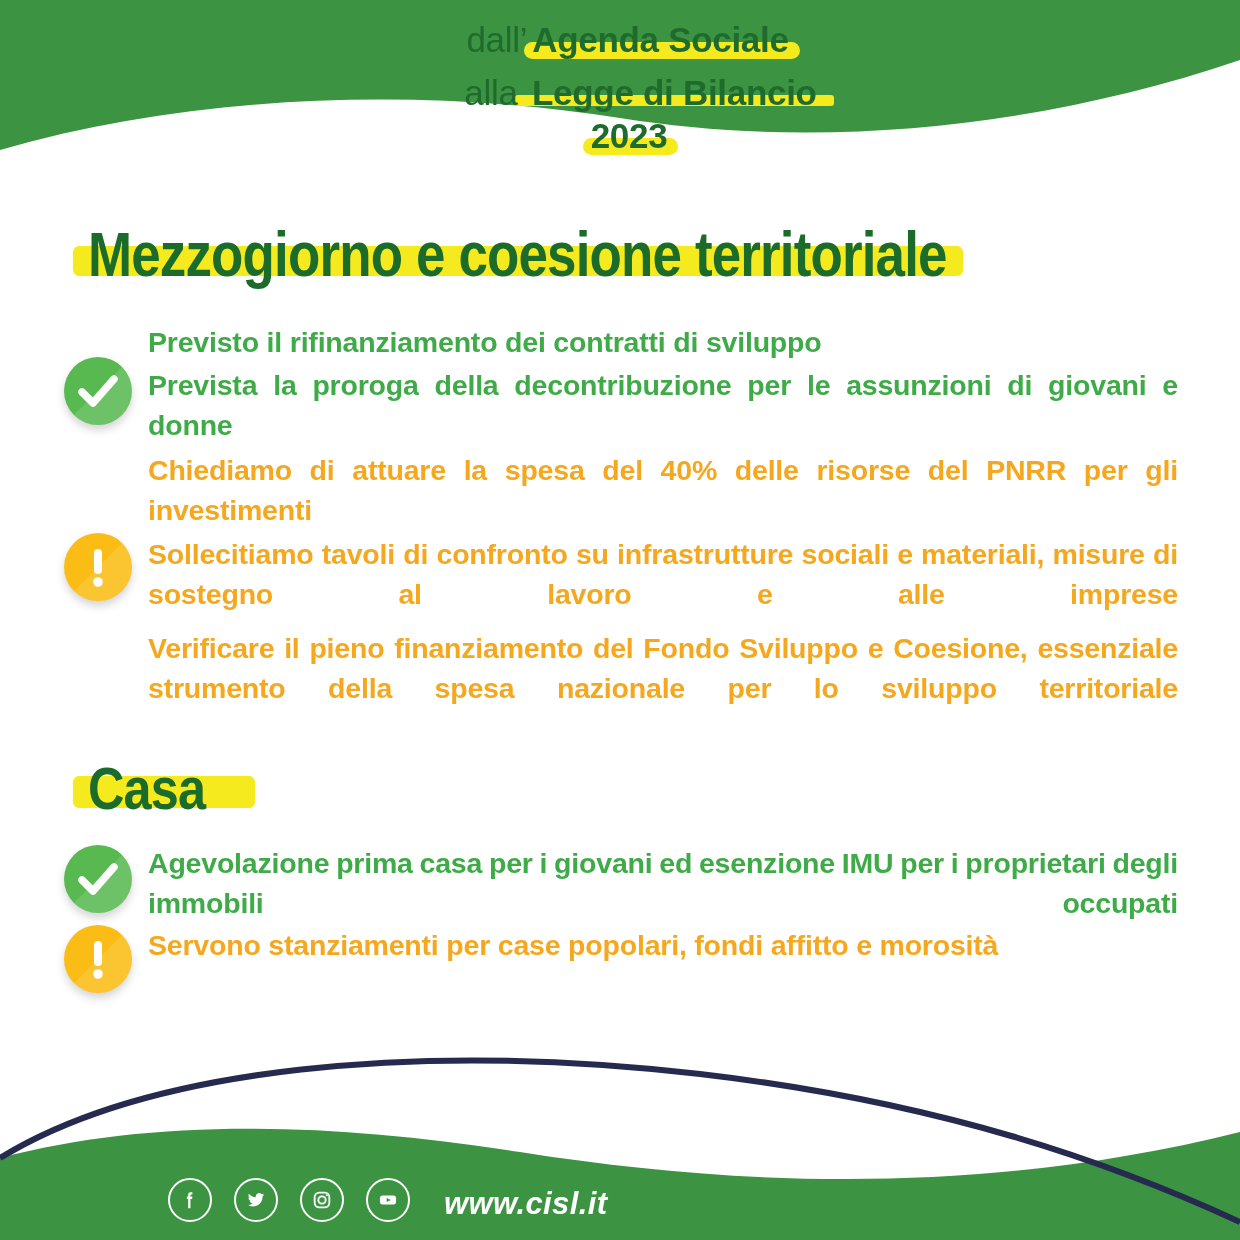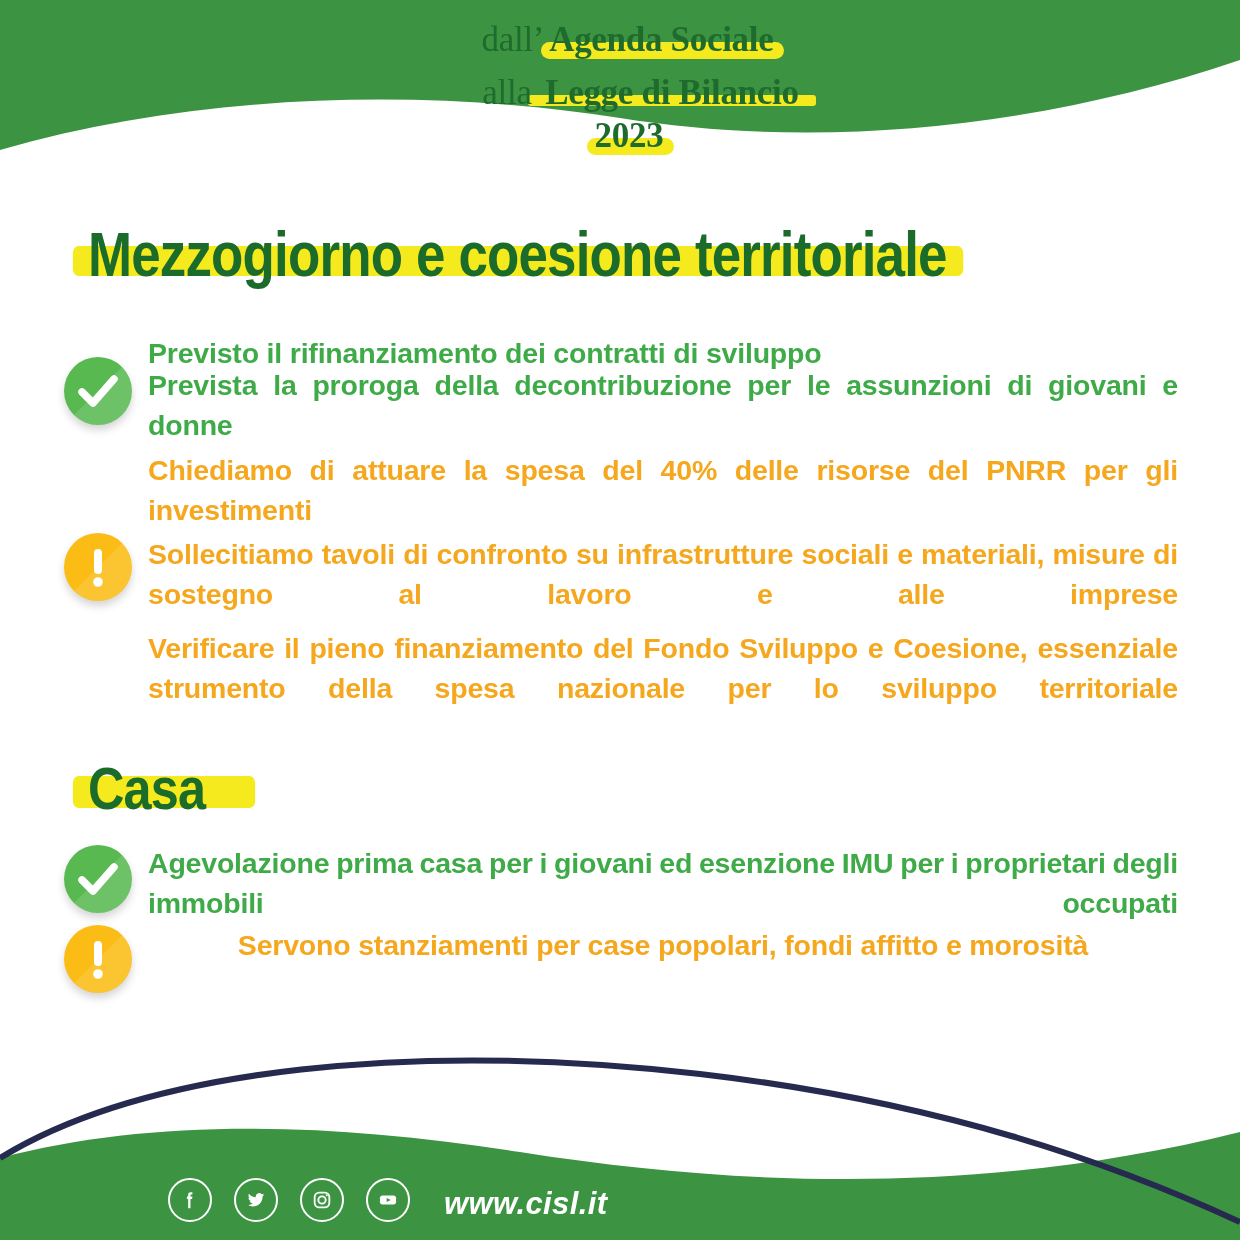--- a/index.html
+++ b/index.html
@@ -35,21 +35,20 @@
     left: 0;
     width: 1240px;
     text-align: center;
     line-height: 1.0;
     z-index: 5;
   }
   .ht-line {
     display: block;
     white-space: nowrap;
     letter-spacing: -0.3px;
-    font-family: Liberation Serif, serif;
   }
   .ht-line-1 { font-size: 35px; padding-left: 20px; }
   .ht-line-2 { font-size: 35px; margin-top: 18px; padding-left: 46px; }
   .ht-line-3 { font-size: 35px; margin-top: 8px; padding-left: 18px; }
 
   .ht-light {
     color: #1f6b2e;
     font-weight: 500;
     font-style: normal;
   }
@@ -258,21 +257,21 @@
   </div>
 
   <div class="content">
 
     <div class="badge check" style="left:64px; top:357px;">
       <span class="disc"></span>
       <svg viewBox="0 0 68 68">
         <path d="M18 35 L29 46 L50 22" fill="none" stroke="#ffffff" stroke-width="7.5" stroke-linecap="round" stroke-linejoin="round"></path>
       </svg>
     </div>
-    <div class="item green" style="top:322px;margin-top:11px;">Previsto il rifinanziamento dei contratti di sviluppo</div>
+    <div class="item green" style="top:322px;">Previsto il rifinanziamento dei contratti di sviluppo</div>
     <div class="item green justify" style="top:365px;">Prevista la proroga della decontribuzione per le assunzioni di giovani e donne</div>
 
     <div class="badge warn" style="left:64px; top:533px;">
       <span class="disc"></span>
       <svg viewBox="0 0 68 68">
         <rect x="30" y="16" width="8" height="25" rx="4" fill="#ffffff"></rect>
         <circle cx="34" cy="49" r="4.8" fill="#ffffff"></circle>
       </svg>
     </div>
     <div class="item orange justify" style="top:450px;">Chiediamo di attuare la spesa del 40% delle risorse del PNRR per gli investimenti</div>
@@ -287,21 +286,21 @@
     </div>
     <div class="item green justify tight" style="top:843px;">Agevolazione prima casa per i giovani ed esenzione IMU per i proprietari degli immobili occupati</div>
 
     <div class="badge warn" style="left:64px; top:925px;">
       <span class="disc"></span>
       <svg viewBox="0 0 68 68">
         <rect x="30" y="16" width="8" height="25" rx="4" fill="#ffffff"></rect>
         <circle cx="34" cy="49" r="4.8" fill="#ffffff"></circle>
       </svg>
     </div>
-    <div class="item orange" style="top:925px;text-align:center;">Servono stanziamenti per case popolari, fondi affitto e morosità</div>
+    <div class="item orange" style="top:925px;">Servono stanziamenti per case popolari, fondi affitto e morosità</div>
 
   </div>
 
   <svg class="wave-bottom" viewBox="0 0 1240 200" preserveAspectRatio="none">
     <path d="M0,200 L1240,200 L1240,92 C1000,152 760,150 520,112 C330,82 150,78 0,118 Z" fill="#3c9442"></path>
     <path d="M0,118 C150,26 420,2 700,34 C940,62 1110,122 1240,182" fill="none" stroke="#272a4f" stroke-width="6"></path>
   </svg>
 
 
   <div class="social-bar">

